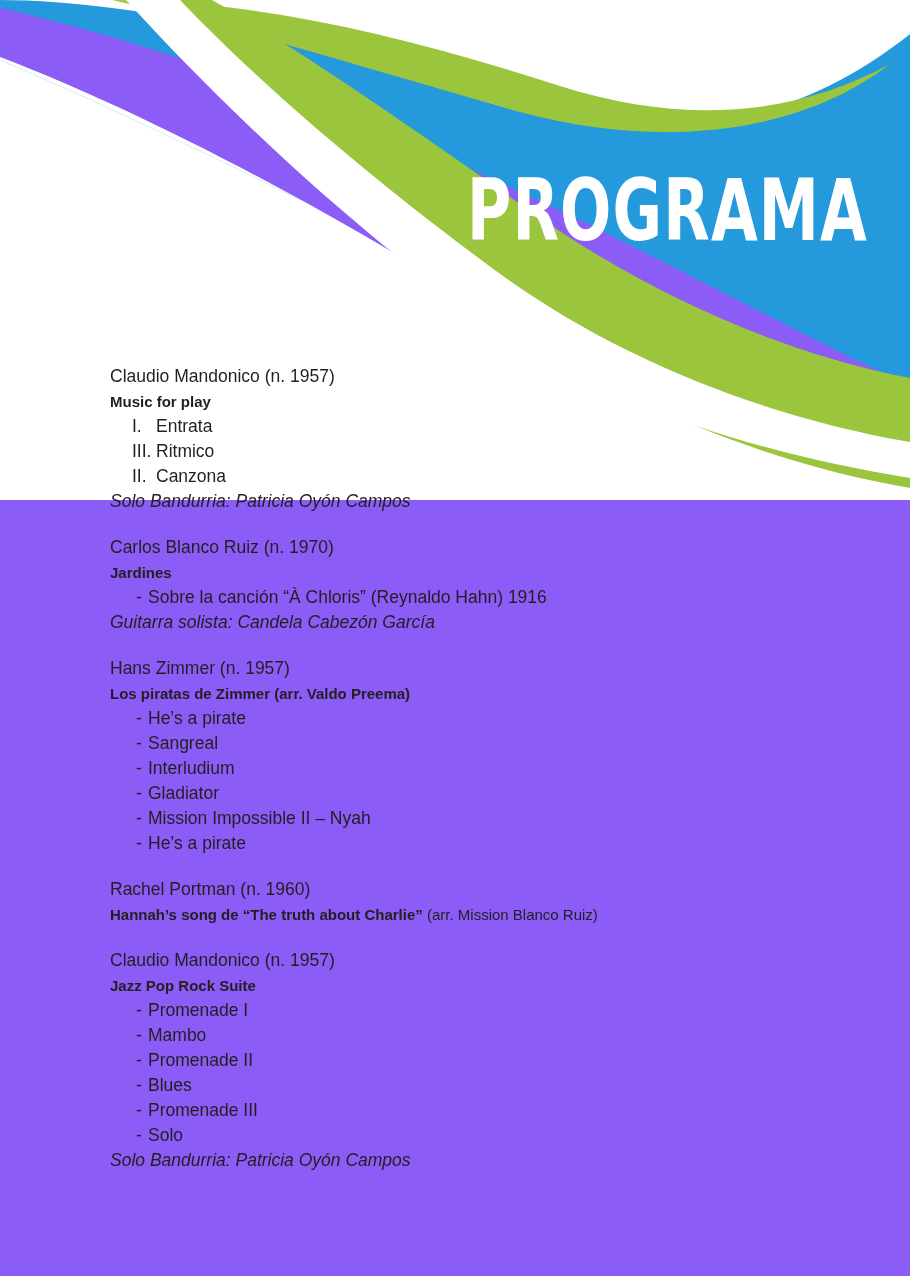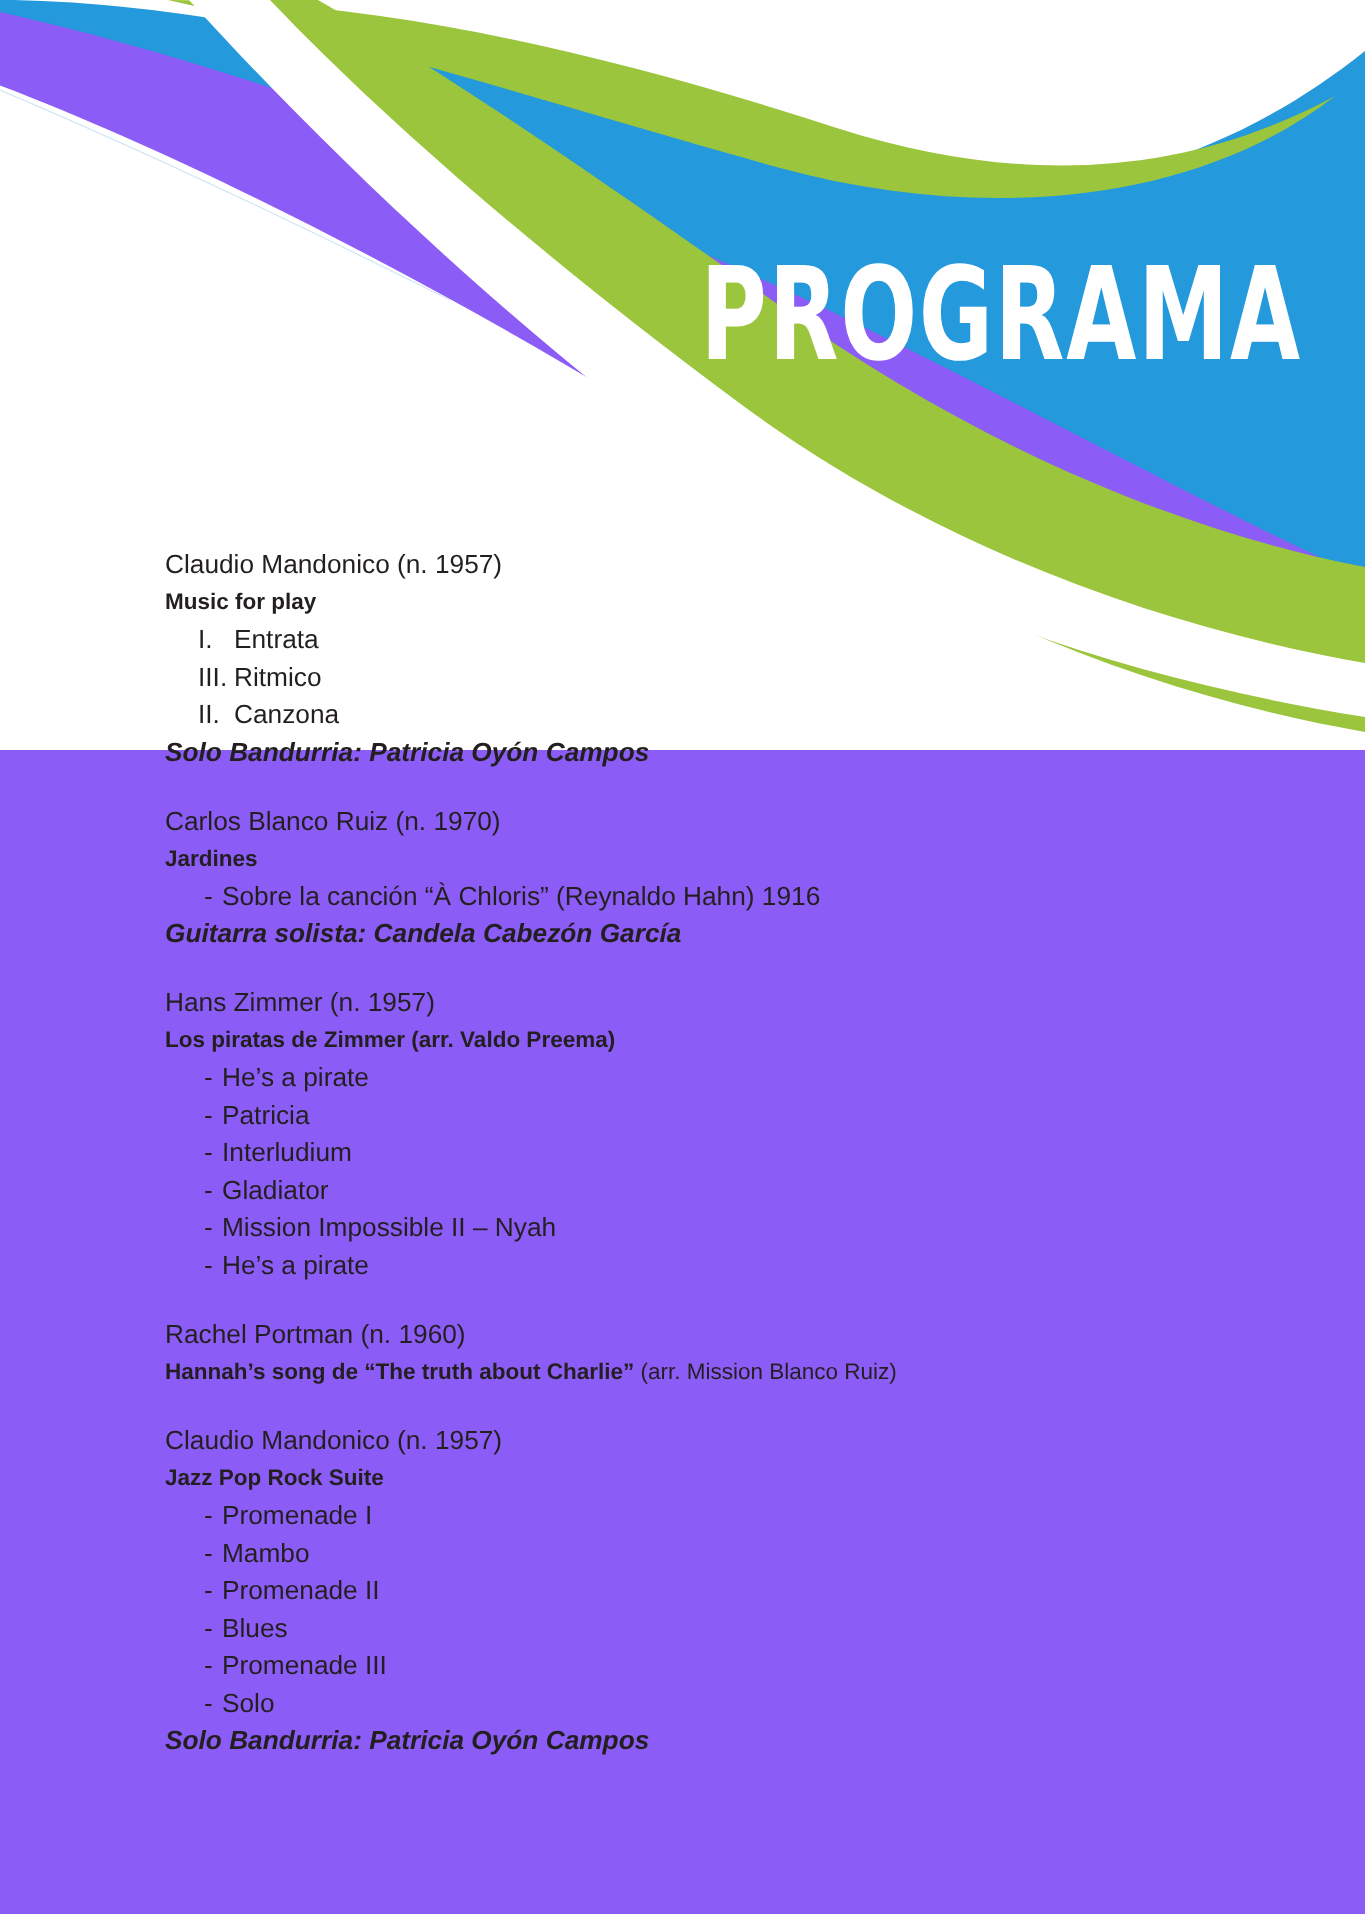--- a/index.html
+++ b/index.html
@@ -81,21 +81,21 @@
     display: inline-block;
     min-width: 24px;
     flex: 0 0 auto;
   }
   .mvt.dash .marker { min-width: 12px; }
   .mvt .mvt-label { flex: 0 1 auto; text-align: center; }
   .performer {
     font-size: 17.5px;
     line-height: 25px;
     font-style: italic;
-    font-weight: 700;
+    font-weight: 400;
     color: #231f20;
     white-space: nowrap;
   }
 </style>
 </head>
 <body>
 
 <div id="page">
 
   <svg id="header-graphic" viewBox="0 0 910 500" preserveAspectRatio="none" xmlns="http://www.w3.org/2000/svg">
@@ -178,21 +178,21 @@
       <div class="work-block">
         <div class="composer">Hans Zimmer (n. 1957)</div>
         <div class="work-title"><span>Los piratas de Zimmer (arr. Valdo Preema)</span></div>
         <ul class="movements">
           <li class="mvt dash">
             <span class="marker">-</span>
             <span class="mvt-label">He’s a pirate</span>
           </li>
           <li class="mvt dash">
             <span class="marker">-</span>
-            <span class="mvt-label">Patricia</span>
+            <span class="mvt-label">Sangreal</span>
           </li>
           <li class="mvt dash">
             <span class="marker">-</span>
             <span class="mvt-label">Interludium</span>
           </li>
           <li class="mvt dash">
             <span class="marker">-</span>
             <span class="mvt-label">Gladiator</span>
           </li>
           <li class="mvt dash">

